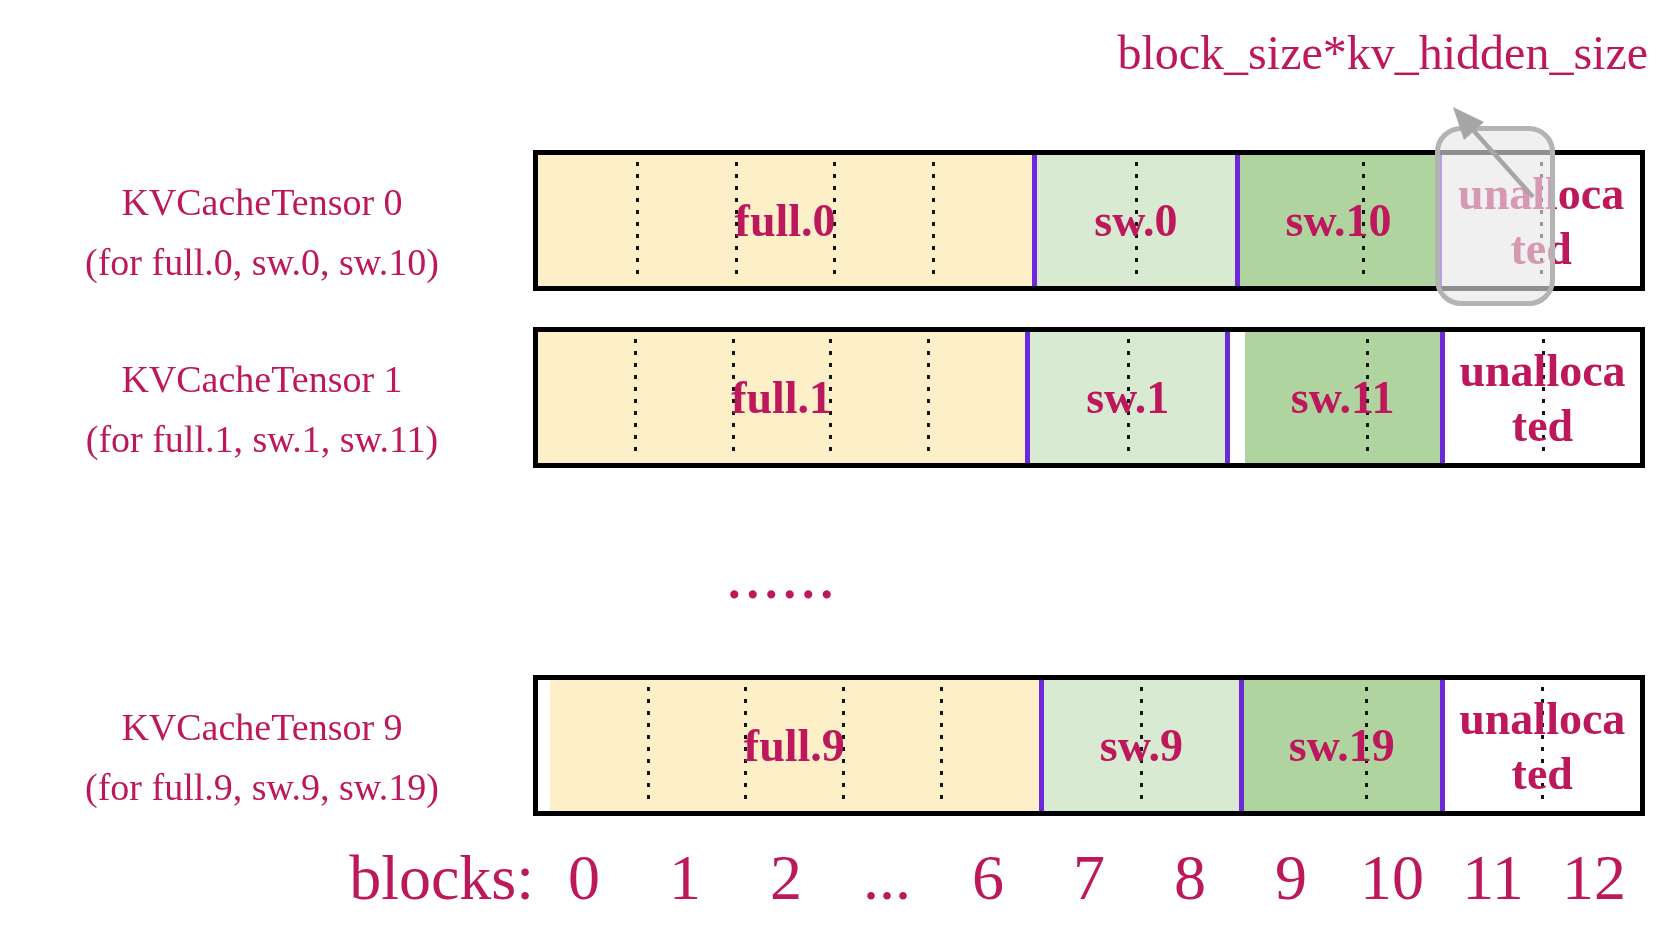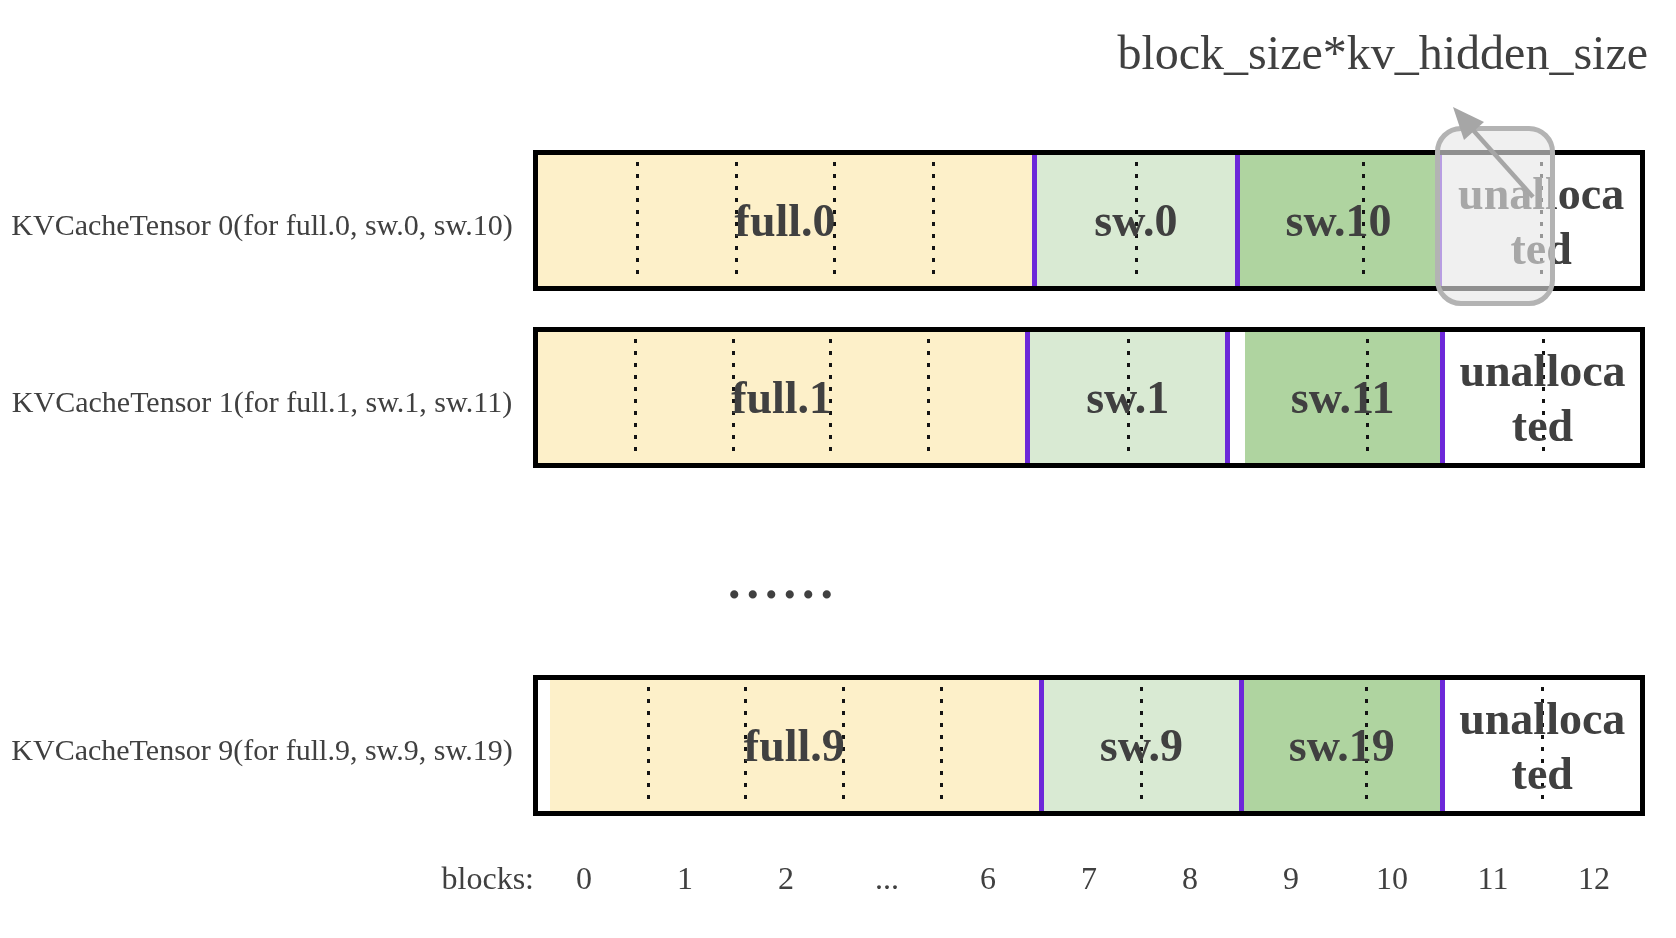--- a/index.html
+++ b/index.html
@@ -1,31 +1,31 @@
 <!DOCTYPE html>
 <html><head>
 <meta charset="utf-8">
 <style>
   html,body{margin:0;padding:0;background:#fff;}
   .canvas{
     position:relative;width:1676px;height:938px;background:#ffffff;overflow:hidden;
-    font-family:"Liberation Serif","DejaVu Serif",serif;color:#404040;
+    font-family:"Liberation Serif","DejaVu Serif",serif;color:#be185d;
   }
   
   .annotation{
     position:absolute;top:24px;right:28px;font-size:48px;line-height:58px;
     white-space:nowrap;
   }
   .arrow-svg{position:absolute;left:0;top:0;width:1676px;height:938px;pointer-events:none;z-index:6;}
   
   .row{position:absolute;left:0;height:141px;}
   .row-label{
-    position:absolute;left:0;top:0;width:524px;height:141px;
-    display:flex;flex-direction:row;justify-content:center;align-items:center;
-    text-align:center;font-size:30px;line-height:60px;padding-top:8px;box-sizing:border-box;
+    position:absolute;left:0;top:7px;width:524px;height:141px;
+    display:flex;flex-direction:column;justify-content:center;align-items:center;
+    text-align:center;font-size:38px;line-height:60px;padding-top:8px;box-sizing:border-box;
   }
   .bar{
     position:absolute;left:533px;top:0;width:1112px;height:141px;
     border:5px solid #000;box-sizing:border-box;display:flex;background:#fff;
   }
   .seg{position:relative;display:flex;height:100%;box-sizing:border-box;}
   .seg-divider{border-right:5px solid #6d28d9;}
   .seg-full{flex:5 1 0;}
   .seg-sw-a{flex:2 1 0;}
   .seg-sw-b{flex:2 1 0;gap:48px;}
@@ -46,21 +46,21 @@
     position:absolute;left:1435px;top:126px;width:120px;height:180px;
     border:5px solid #b3b3b3;border-radius:26px;
     background:rgba(230,230,230,0.62);box-sizing:border-box;z-index:5;
   }
   
   .mid-ellipsis{
     position:absolute;left:728px;top:556px;font-size:50px;font-weight:bold;
     letter-spacing:6px;line-height:50px;
   }
   
-  .axis{position:absolute;left:0;top:846px;width:1436px;height:64px;font-size:32px;line-height:64px;}
+  .axis{position:absolute;left:0;top:846px;width:1436px;height:64px;font-size:64px;line-height:64px;}
   .axis-prefix{position:absolute;left:0;top:0;width:534px;text-align:right;}
   .tick{position:absolute;top:0;transform:translateX(-50%);white-space:nowrap;}
 </style>
 </head>
 <body>
 
 <div class="canvas">
 
   <div class="annotation">block_size*kv_hidden_size</div>
   <svg class="arrow-svg" viewBox="0 0 1676 938">

